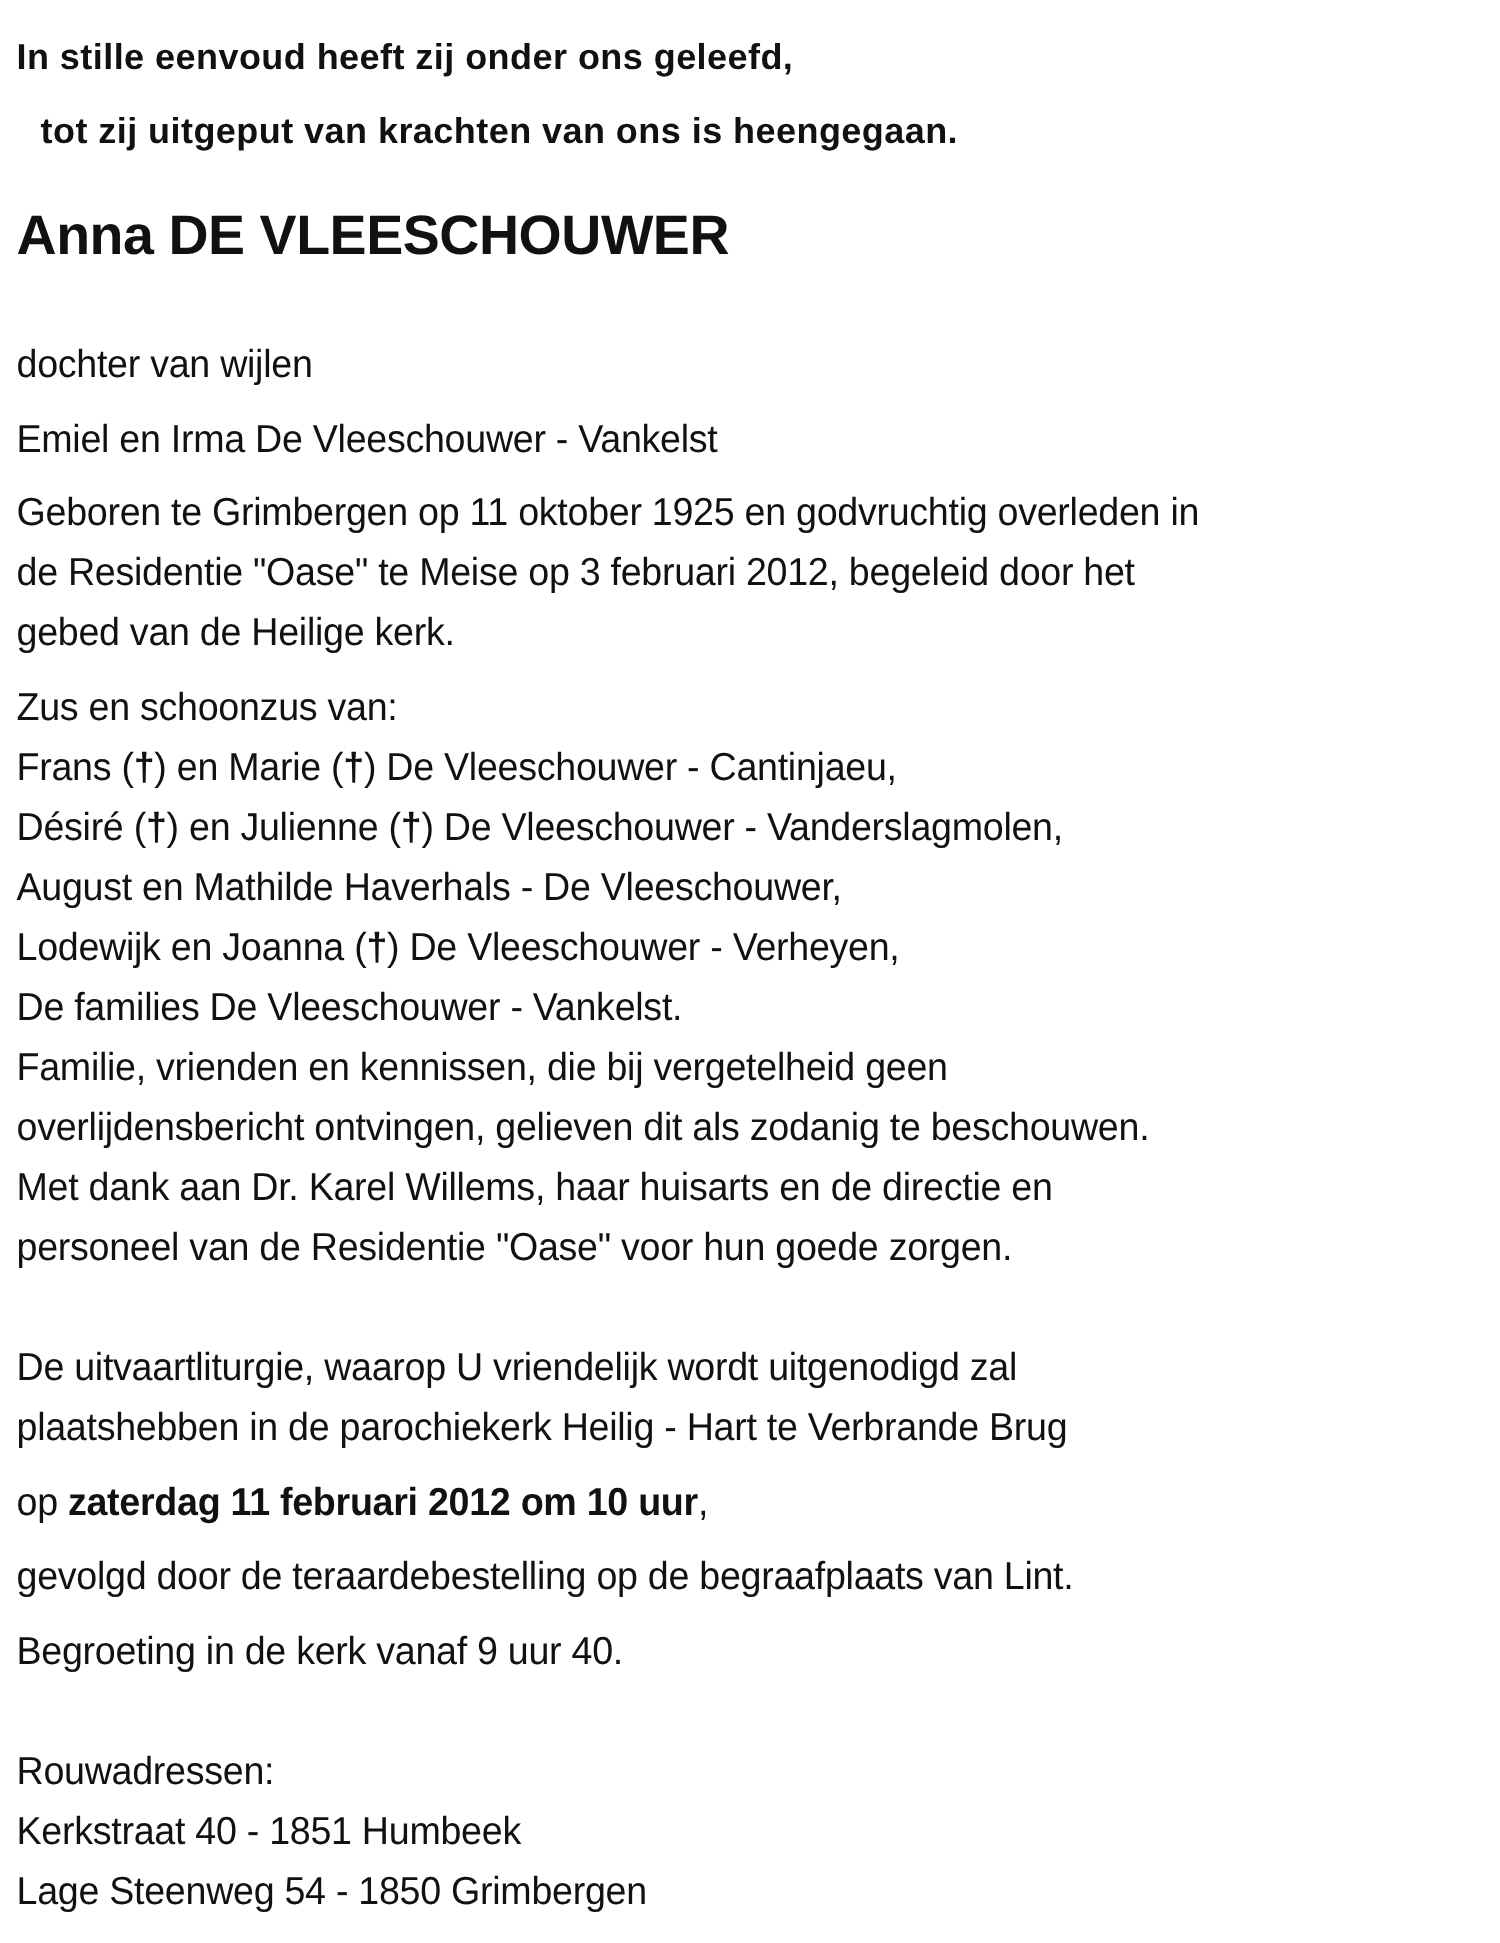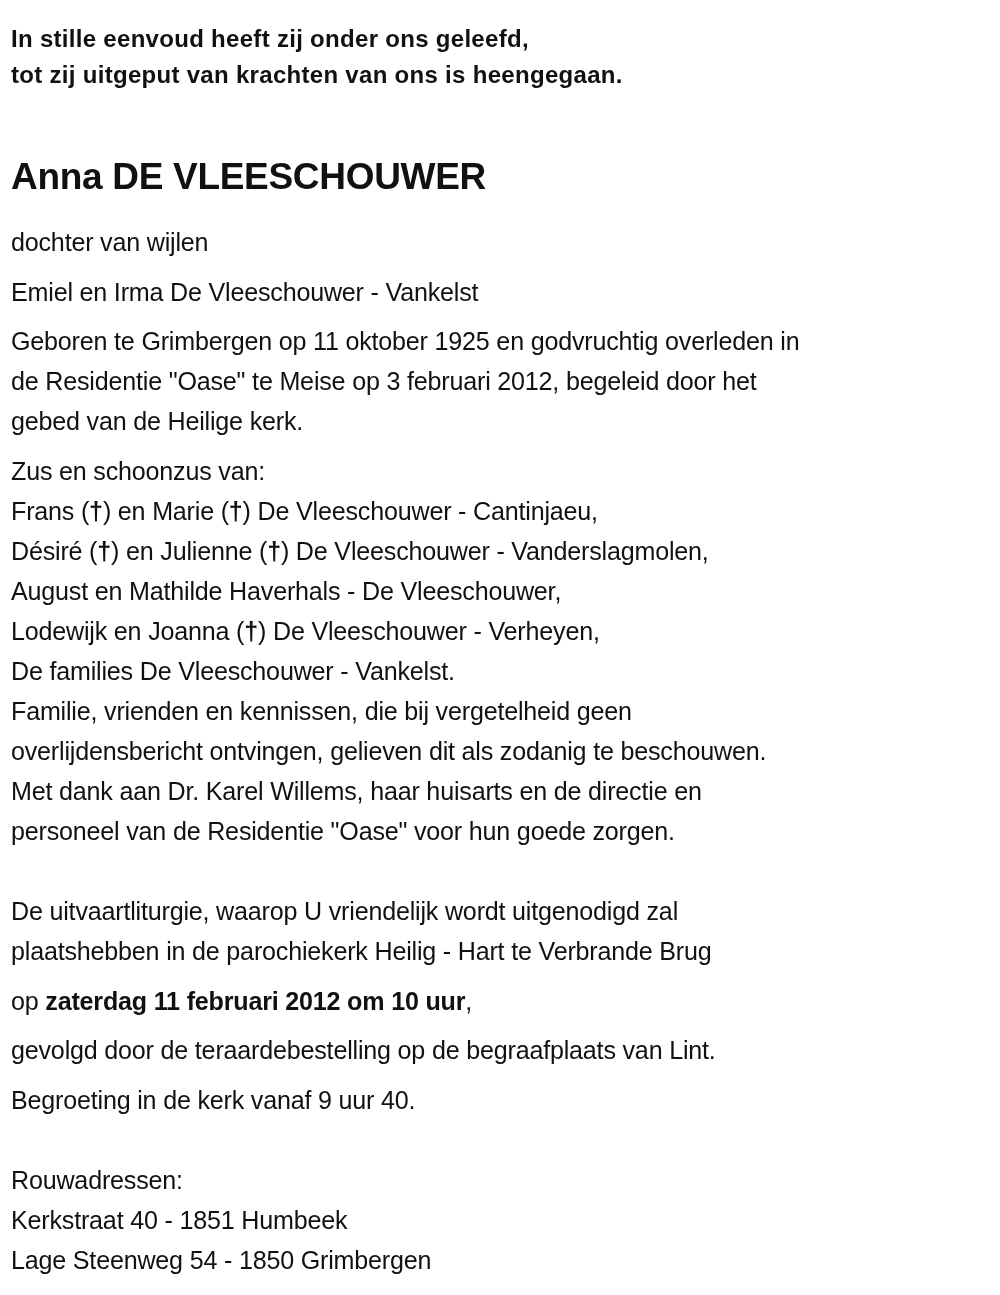--- a/index.html
+++ b/index.html
@@ -40,23 +40,23 @@
     }
     .bold { font-weight: bold; }
     .cross { font-weight: bold; }
   </style>
 </head>
 <body>
 
 <main>
 
   <div class="line intro" style="top:19px;">In stille eenvoud heeft zij onder ons geleefd,</div>
-  <div class="line intro" style="top:55px;">tot zij uitgeput van krachten van ons is heengegaan.</div>
+  <div class="line intro" style="top:68px;margin-left:16px;">tot zij uitgeput van krachten van ons is heengegaan.</div>
 
-  <div class="line name" style="top:132px;margin-top:20px;">Anna DE VLEESCHOUWER</div>
+  <div class="line name" style="top:132px;">Anna DE VLEESCHOUWER</div>
 
   <div class="line body-text" style="top:222px;">dochter van wijlen</div>
   <div class="line body-text" style="top:272px;">Emiel en Irma De Vleeschouwer - Vankelst</div>
 
   <div class="line body-text" style="top:321px;">Geboren te Grimbergen op 11 oktober 1925 en godvruchtig overleden in</div>
   <div class="line body-text" style="top:361px;">de Residentie "Oase" te Meise op 3 februari 2012, begeleid door het</div>
   <div class="line body-text" style="top:401px;">gebed van de Heilige kerk.</div>
 
   <div class="line body-text" style="top:451px;">Zus en schoonzus van:</div>
 

